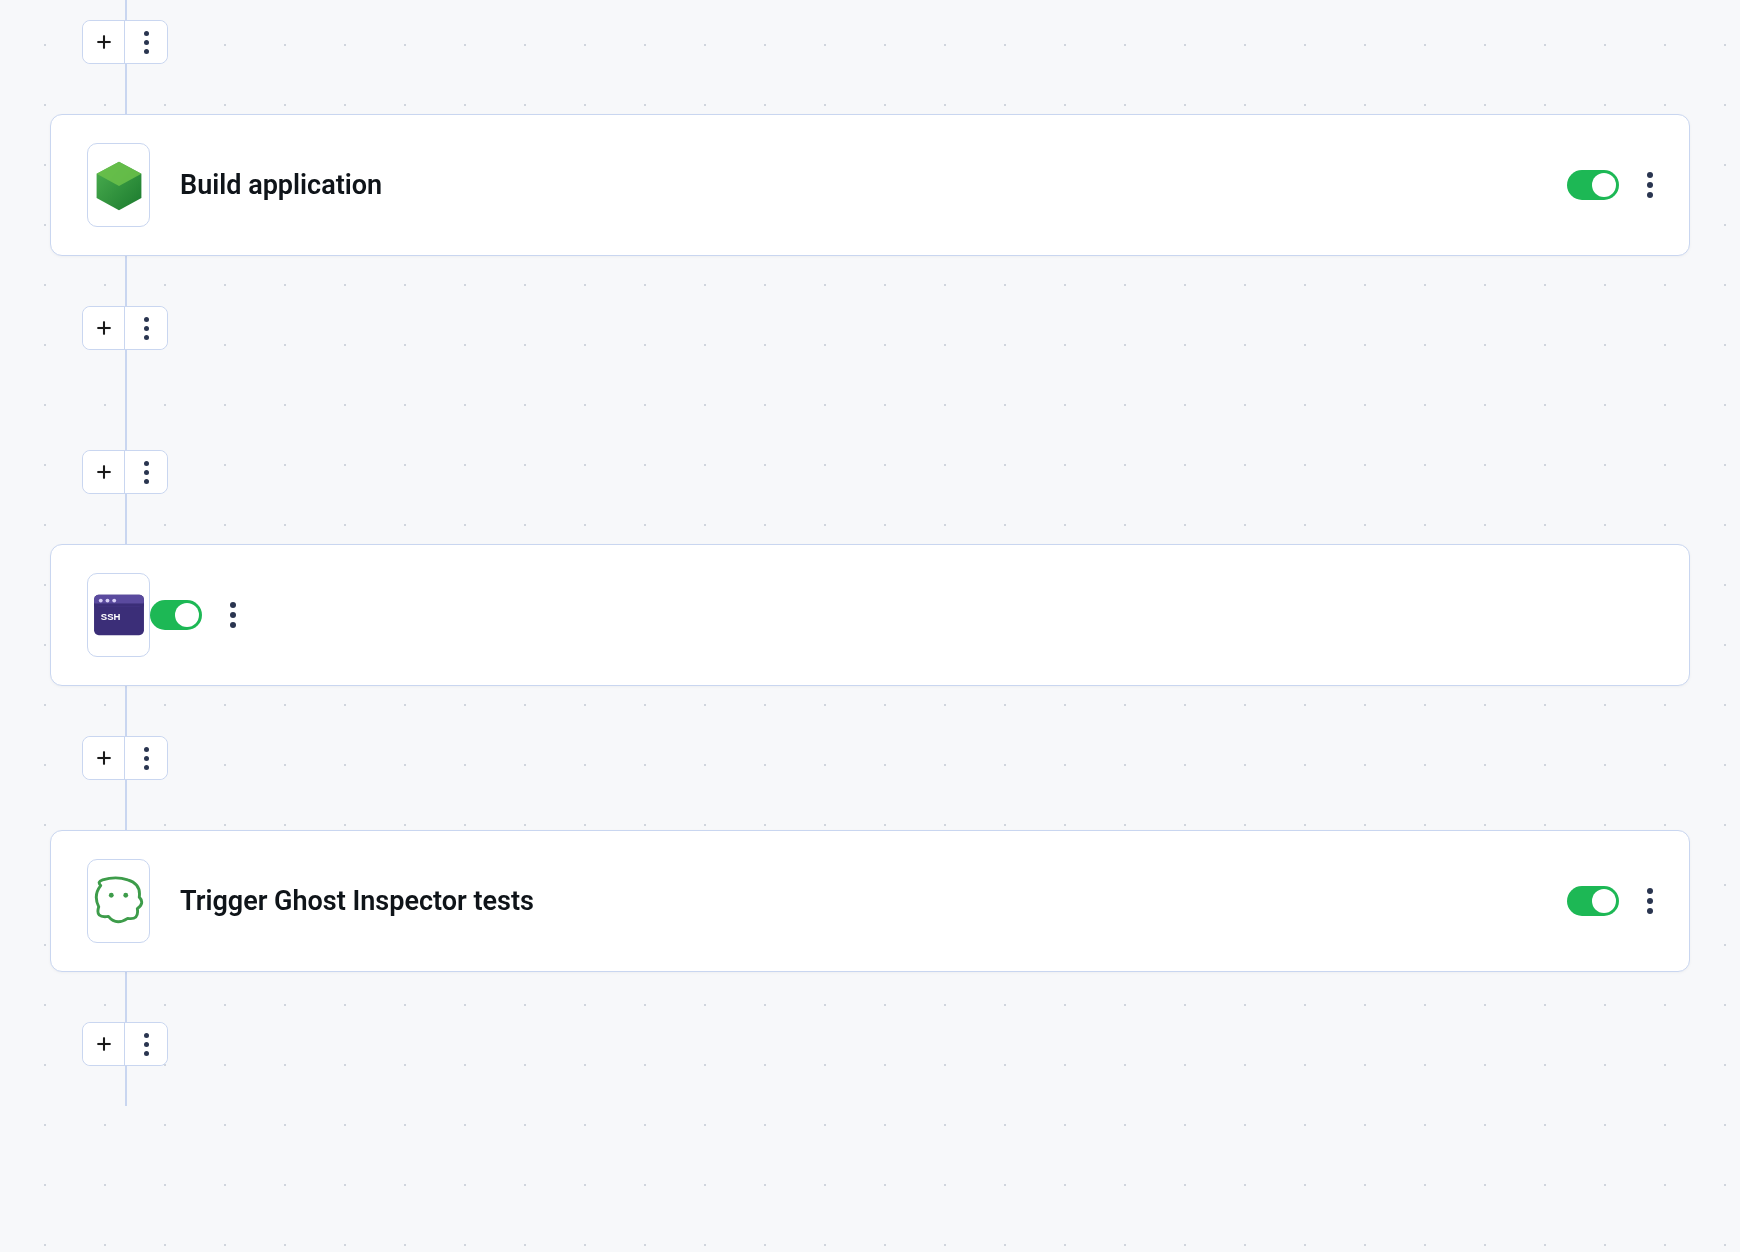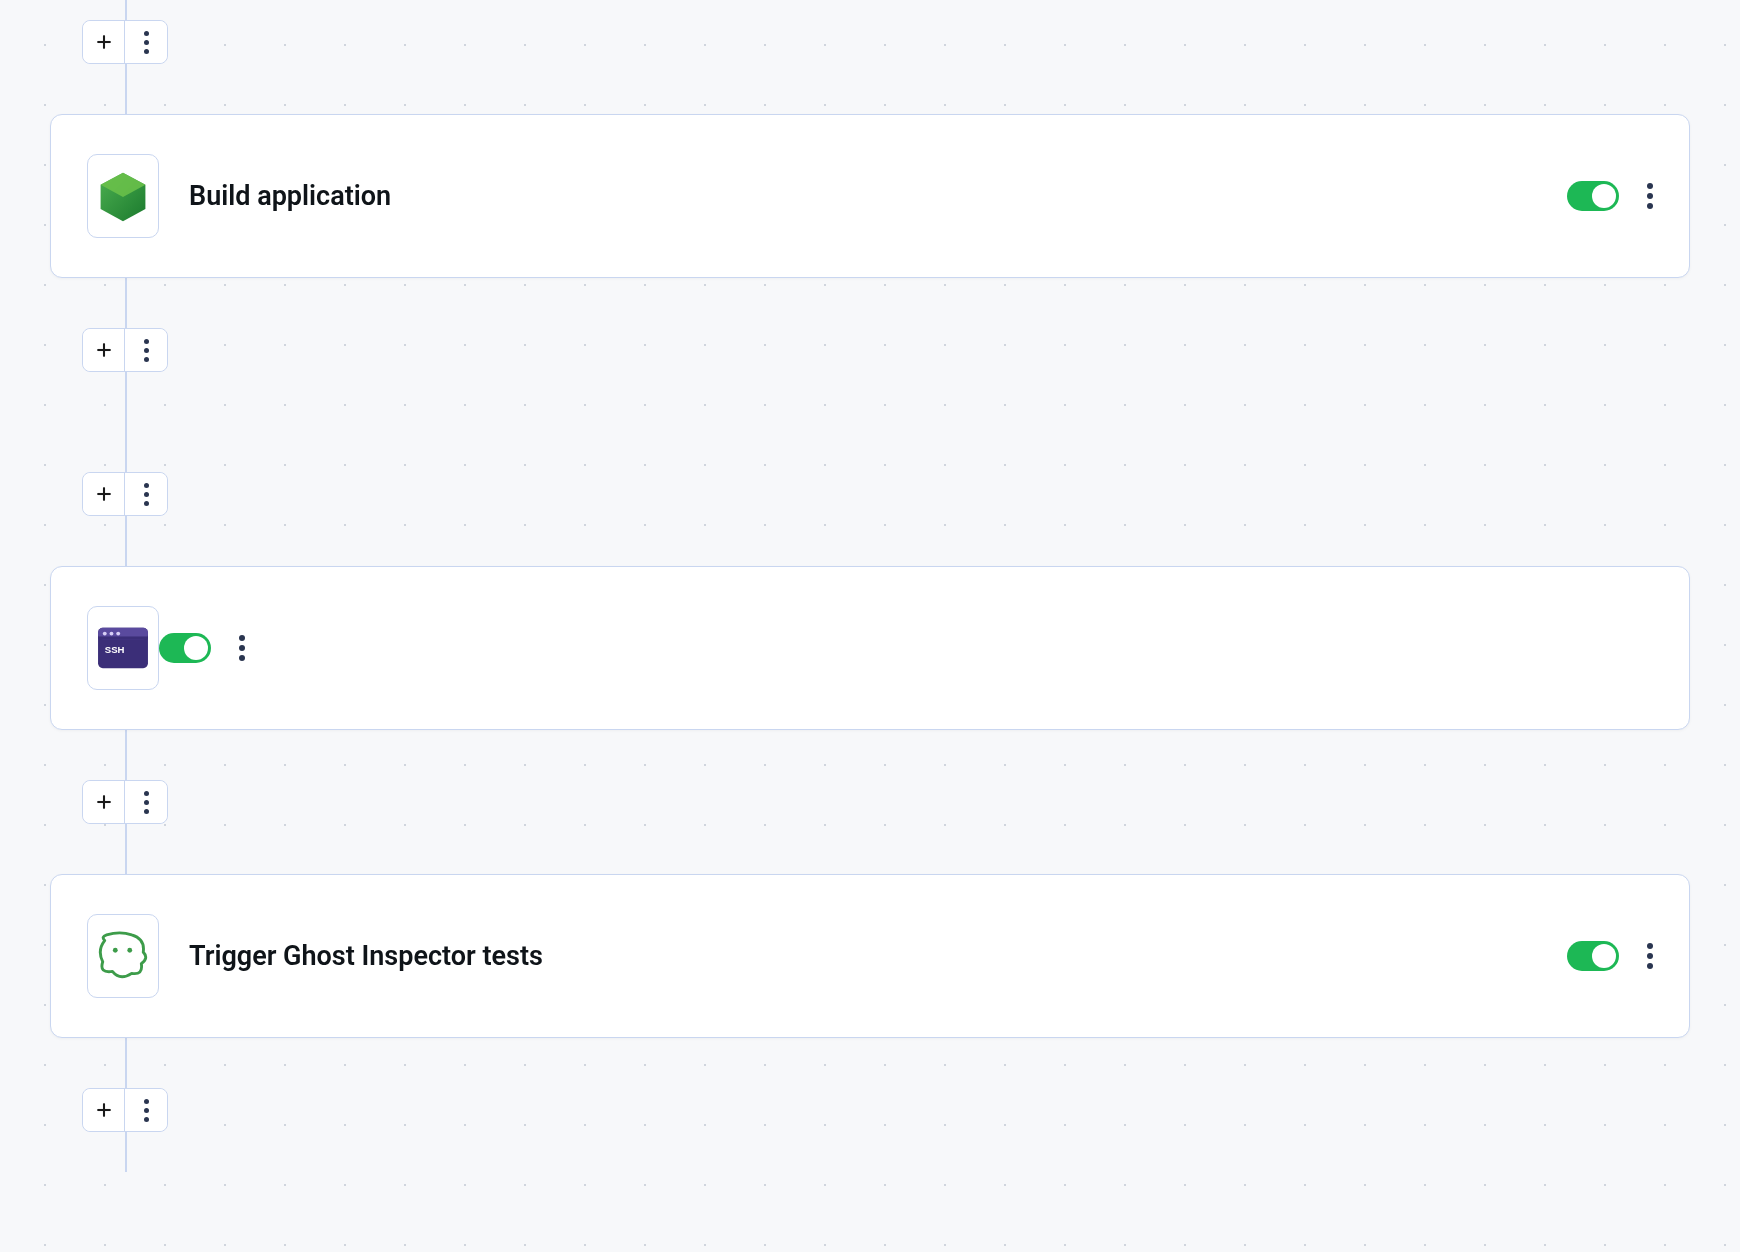--- a/index.html
+++ b/index.html
@@ -69,26 +69,26 @@
       width: 5px; height: 5px; border-radius: 50%; background: #2a3550;
     }
     .spacer { height: 50px; }
     .card {
       background: #fff;
       border: 1.5px solid #c9d6f0;
       border-radius: 12px;
       box-shadow: 0 1px 3px rgba(0,0,0,0.04);
       display: flex;
       align-items: center;
-      padding: 39px 36px;
+      padding: 28px 36px;
       position: relative;
       z-index: 2;
     }
     .card-icon-frame {
-      width: 72px;
+      width: 63px;
       height: 84px;
       border: 1.5px solid #c9d6f0;
       border-radius: 10px;
       display: flex;
       align-items: center;
       justify-content: center;
       background: #fff;
       flex-shrink: 0;
     }
     .card-title {

